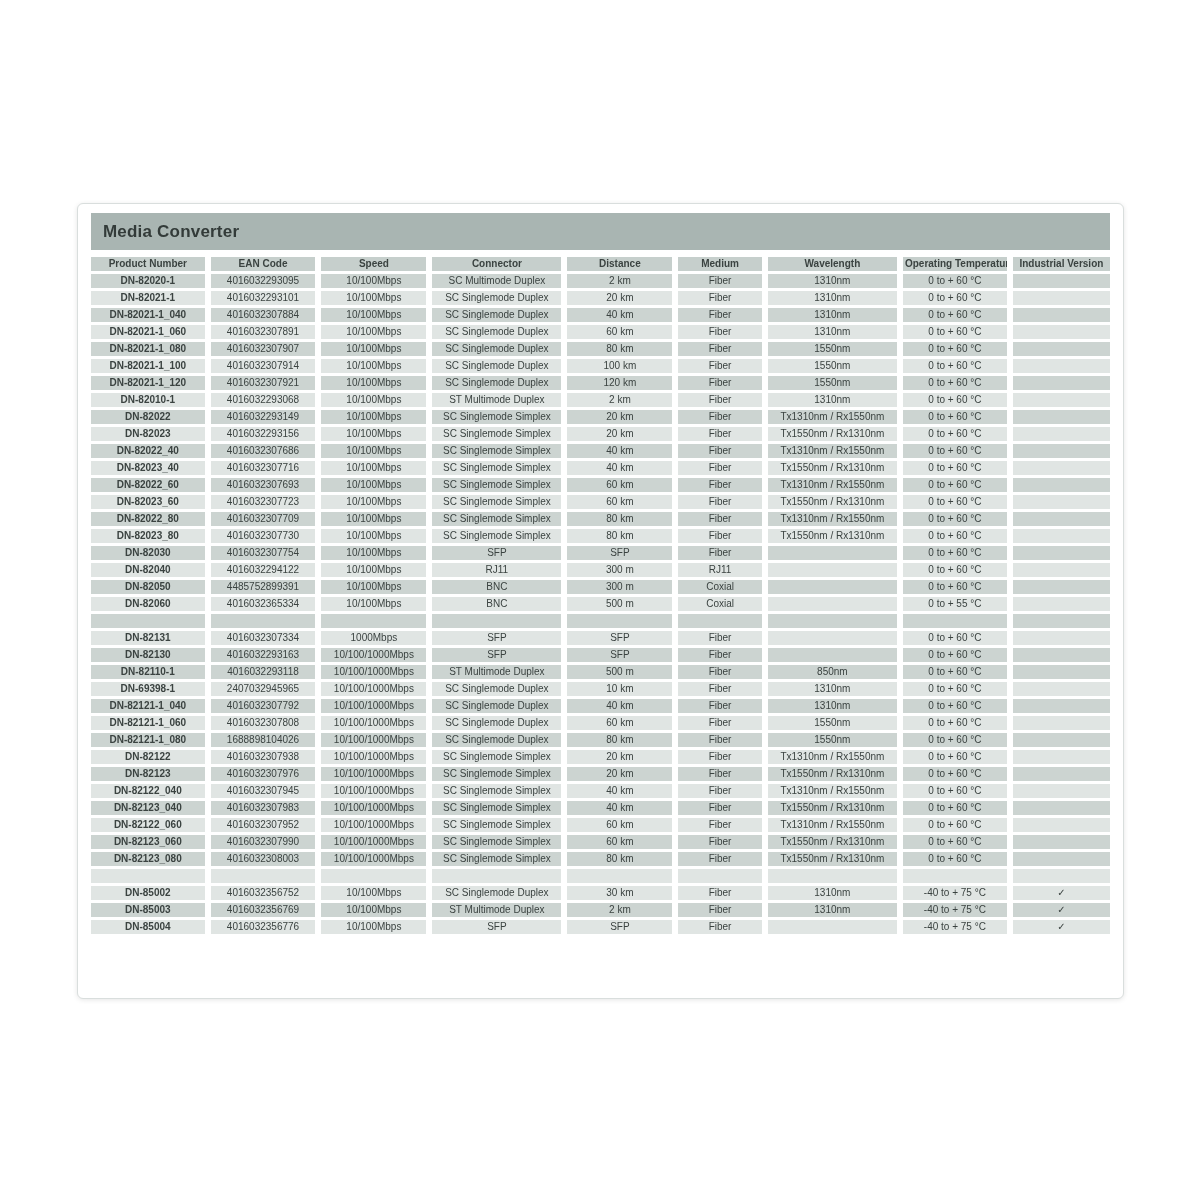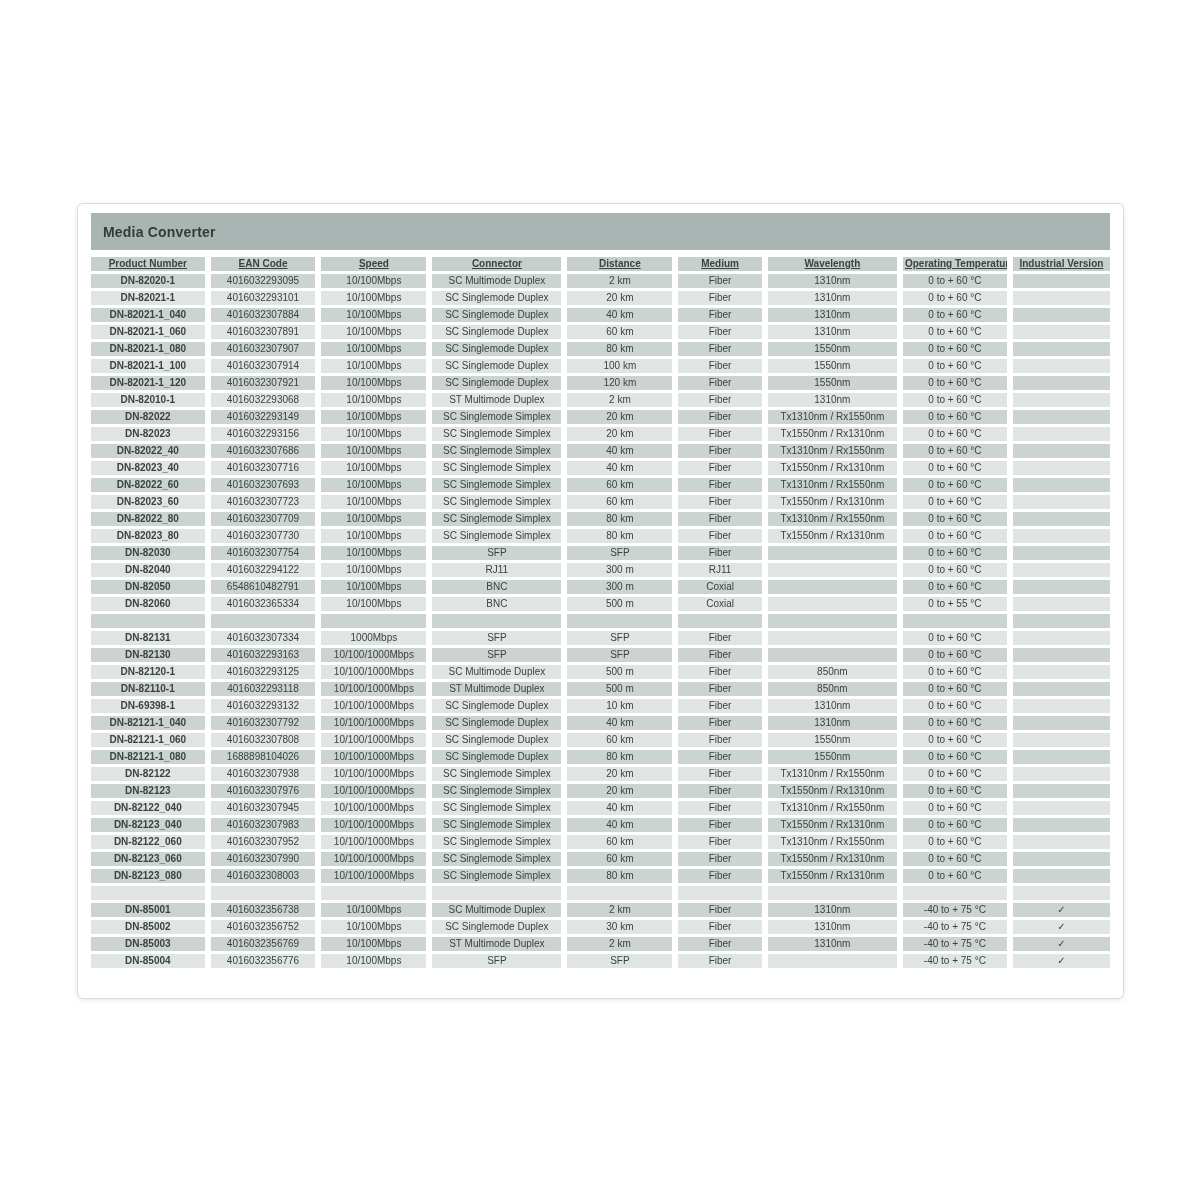--- a/index.html
+++ b/index.html
@@ -32,21 +32,21 @@
   .title-bar {
     margin: 9px 13px 4px 13px;
     height: 37px;
     background: var(--title-bar);
     display: flex;
     align-items: center;
     padding-left: 12px;
   }
   .title-bar h1 {
     margin: 0;
-    font-size: 14px;
+    font-size: 17px;
     font-weight: bold;
     color: var(--title-text);
     letter-spacing: 0.2px;
   }
   .table-wrap { padding: 0 7px; }
   table.spec {
     width: 100%;
     table-layout: fixed;
     border-collapse: separate;
     border-spacing: 6px 3px;
@@ -57,21 +57,20 @@
     font-size: 10px;
     line-height: 14px;
     text-align: center;
     color: var(--text);
     overflow: hidden;
     white-space: nowrap;
   }
   table.spec th {
     font-weight: bold;
     background: var(--header-cell);
-    text-decoration: underline;
   }
   tr.dark td  { background: var(--row-dark); }
   tr.light td { background: var(--row-light); }
   td.c0 { font-weight: bold; margin-left: 20px; }
   td.check { font-size: 11px; }
   col.c0 { width: 11.7%; }
   col.c1 { width: 10.8%; }
   col.c2 { width: 10.8%; }
   col.c3 { width: 13.3%; }
   col.c4 { width: 10.8%; }
@@ -307,21 +306,21 @@
             <td class="c2">10/100Mbps</td>
             <td class="c3">RJ11</td>
             <td class="c4">300 m</td>
             <td class="c5">RJ11</td>
             <td class="c6"></td>
             <td class="c7">0 to + 60 °C</td>
             <td class="c8"></td>
           </tr>
           <tr class="dark">
             <td class="c0">DN-82050</td>
-            <td class="c1">6548610482791</td>
+            <td class="c1">4485752899391</td>
             <td class="c2">10/100Mbps</td>
             <td class="c3">BNC</td>
             <td class="c4">300 m</td>
             <td class="c5">Coxial</td>
             <td class="c6"></td>
             <td class="c7">0 to + 60 °C</td>
             <td class="c8"></td>
           </tr>
           <tr class="light">
             <td class="c0">DN-82060</td>
@@ -360,45 +359,34 @@
             <td class="c0">DN-82130</td>
             <td class="c1">4016032293163</td>
             <td class="c2">10/100/1000Mbps</td>
             <td class="c3">SFP</td>
             <td class="c4">SFP</td>
             <td class="c5">Fiber</td>
             <td class="c6"></td>
             <td class="c7">0 to + 60 °C</td>
             <td class="c8"></td>
           </tr>
-          <tr class="light">
-            <td class="c0">DN-82120-1</td>
-            <td class="c1">4016032293125</td>
-            <td class="c2">10/100/1000Mbps</td>
-            <td class="c3">SC Multimode Duplex</td>
-            <td class="c4">500 m</td>
-            <td class="c5">Fiber</td>
-            <td class="c6">850nm</td>
-            <td class="c7">0 to + 60 °C</td>
-            <td class="c8"></td>
-          </tr>
           <tr class="dark">
             <td class="c0">DN-82110-1</td>
             <td class="c1">4016032293118</td>
             <td class="c2">10/100/1000Mbps</td>
             <td class="c3">ST Multimode Duplex</td>
             <td class="c4">500 m</td>
             <td class="c5">Fiber</td>
             <td class="c6">850nm</td>
             <td class="c7">0 to + 60 °C</td>
             <td class="c8"></td>
           </tr>
           <tr class="light">
             <td class="c0">DN-69398-1</td>
-            <td class="c1">4016032293132</td>
+            <td class="c1">2407032945965</td>
             <td class="c2">10/100/1000Mbps</td>
             <td class="c3">SC Singlemode Duplex</td>
             <td class="c4">10 km</td>
             <td class="c5">Fiber</td>
             <td class="c6">1310nm</td>
             <td class="c7">0 to + 60 °C</td>
             <td class="c8"></td>
           </tr>
           <tr class="dark">
             <td class="c0">DN-82121-1_040</td>
@@ -514,31 +502,20 @@
             <td class="c0"></td>
             <td class="c1"></td>
             <td class="c2"></td>
             <td class="c3"></td>
             <td class="c4"></td>
             <td class="c5"></td>
             <td class="c6"></td>
             <td class="c7"></td>
             <td class="c8"></td>
           </tr>
-          <tr class="dark">
-            <td class="c0">DN-85001</td>
-            <td class="c1">4016032356738</td>
-            <td class="c2">10/100Mbps</td>
-            <td class="c3">SC Multimode Duplex</td>
-            <td class="c4">2 km</td>
-            <td class="c5">Fiber</td>
-            <td class="c6">1310nm</td>
-            <td class="c7">-40 to + 75 °C</td>
-            <td class="c8 check">✓</td>
-          </tr>
           <tr class="light">
             <td class="c0">DN-85002</td>
             <td class="c1">4016032356752</td>
             <td class="c2">10/100Mbps</td>
             <td class="c3">SC Singlemode Duplex</td>
             <td class="c4">30 km</td>
             <td class="c5">Fiber</td>
             <td class="c6">1310nm</td>
             <td class="c7">-40 to + 75 °C</td>
             <td class="c8 check">✓</td>

